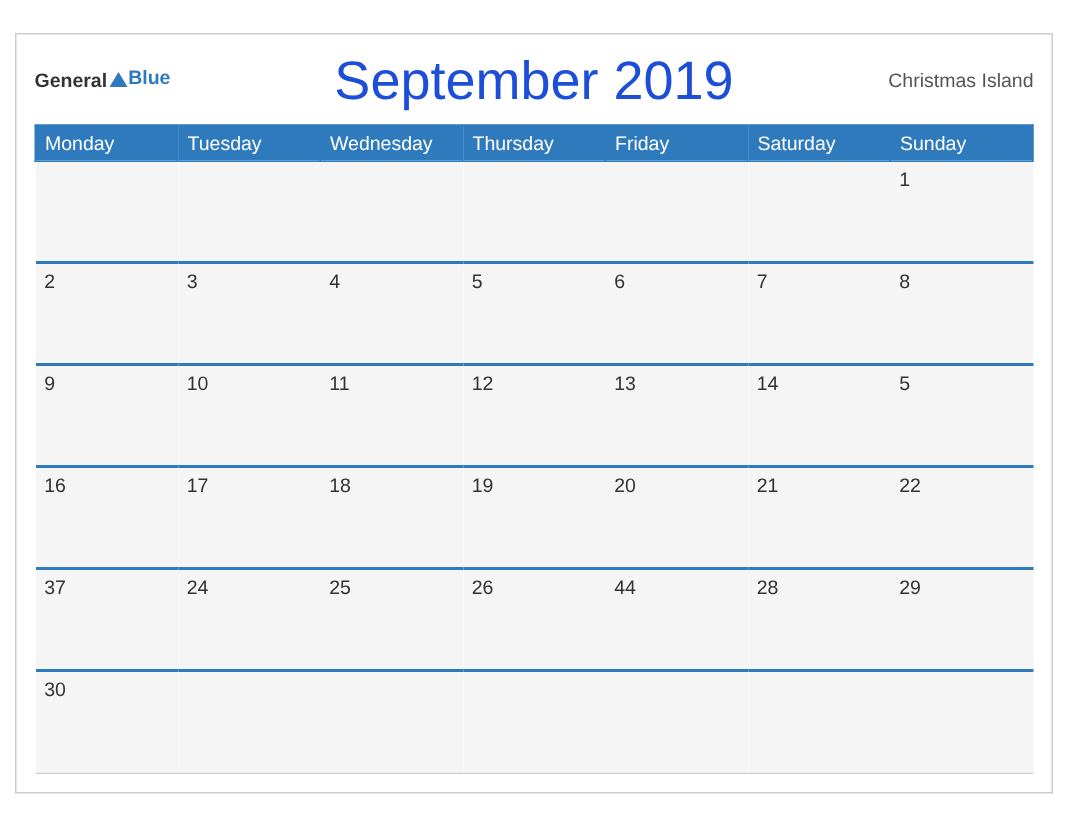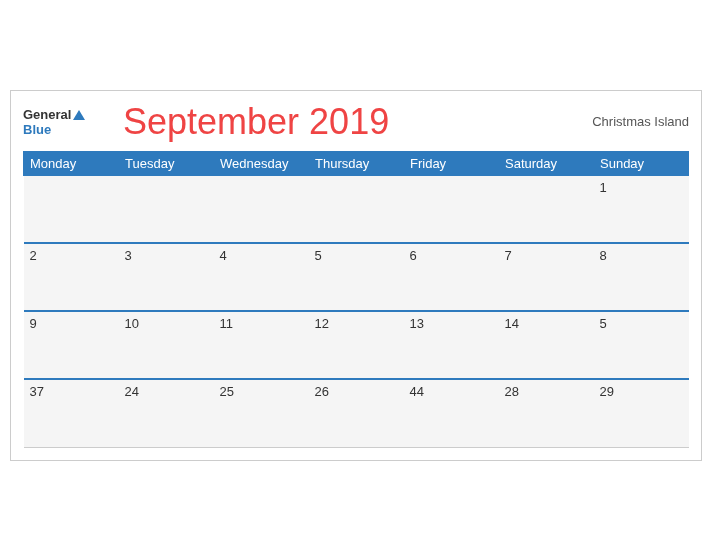--- a/index.html
+++ b/index.html
@@ -21,21 +21,20 @@
     }
     .calendar-header {
       display: flex;
       align-items: center;
       justify-content: space-between;
       margin-bottom: 8px;
       position: relative;
     }
     .logo-area {
       display: flex;
-      flex-direction: column;
       align-items: flex-start;
       width: 100px;
     }
     .logo-general {
       font-size: 13px;
       font-weight: bold;
       color: #333;
       line-height: 1.1;
     }
     .logo-blue {
@@ -50,22 +49,22 @@
       height: 0;
       border-left: 6px solid transparent;
       border-right: 6px solid transparent;
       border-bottom: 10px solid #2e7abd;
       margin-left: 2px;
       vertical-align: middle;
     }
     .calendar-title {
       font-size: 36px;
       font-weight: 300;
-      color: #ef4444;
-      text-align: left;
+      color: #1d4ed8;
+      text-align: center;
       flex: 1;
     }
     .region-label {
       font-size: 13px;
       color: #555;
       width: 100px;
       text-align: right;
     }
     .calendar-grid {
       width: 100%;
@@ -154,23 +153,41 @@
         <tr class="row-top-border">
           <td><span class="day-num">9</span></td>
           <td><span class="day-num">10</span></td>
           <td><span class="day-num">11</span></td>
           <td><span class="day-num">12</span></td>
           <td><span class="day-num">13</span></td>
           <td><span class="day-num">14</span></td>
           <td><span class="day-num">5</span></td>
         </tr>
         <tr class="row-top-border">
+          <td><span class="day-num">16</span></td>
+          <td><span class="day-num">17</span></td>
+          <td><span class="day-num">18</span></td>
+          <td><span class="day-num">19</span></td>
+          <td><span class="day-num">20</span></td>
+          <td><span class="day-num">21</span></td>
+          <td><span class="day-num">22</span></td>
+        </tr>
+        <tr class="row-top-border">
           <td><span class="day-num">37</span></td>
           <td><span class="day-num">24</span></td>
           <td><span class="day-num">25</span></td>
           <td><span class="day-num">26</span></td>
           <td><span class="day-num">44</span></td>
           <td><span class="day-num">28</span></td>
           <td><span class="day-num">29</span></td>
         </tr>
+        <tr class="row-top-border last-row">
+          <td><span class="day-num">30</span></td>
+          <td class="empty"></td>
+          <td class="empty"></td>
+          <td class="empty"></td>
+          <td class="empty"></td>
+          <td class="empty"></td>
+          <td class="empty"></td>
+        </tr>
       </tbody>
   </table>
 </div>
 
 </body></html>

